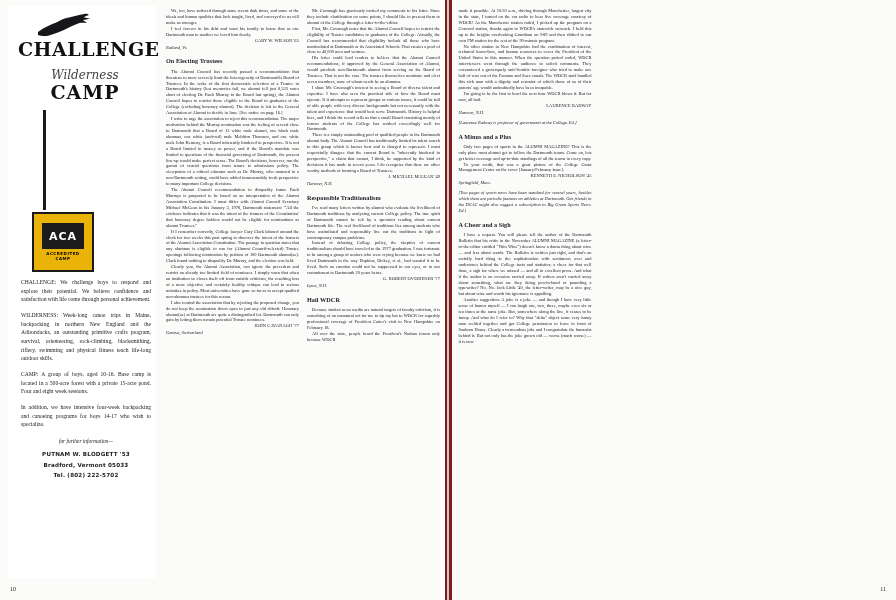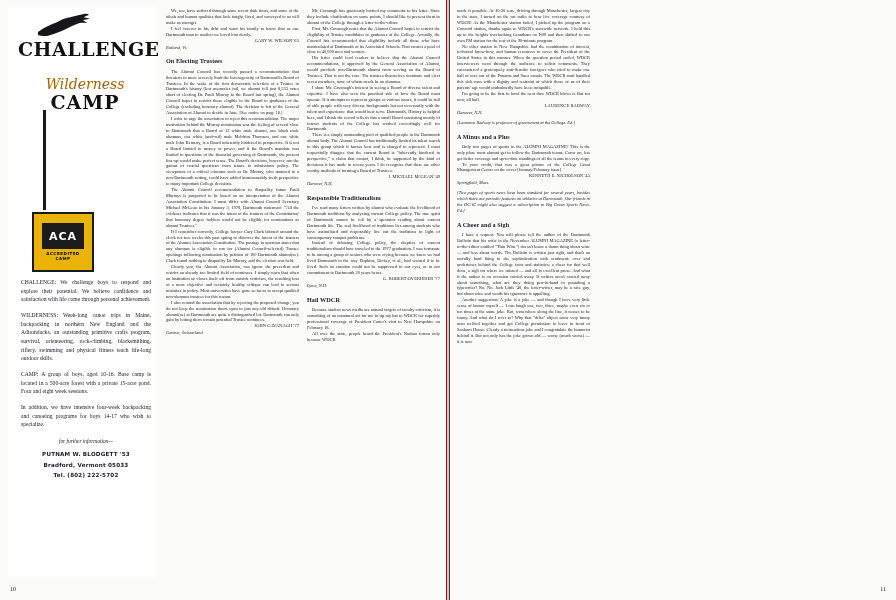--- a/index.html
+++ b/index.html
@@ -1,39 +1,39 @@
 <!DOCTYPE html>
 <html><head>
 <meta charset="utf-8">
 <style>
   html,body{margin:0;padding:0;background:#7a7a7a;}
   body{font-family:"Liberation Serif",serif;}
   .page{position:relative;width:896px;height:600px;background:#ffffff;overflow:hidden;}
   .spread{position:absolute;inset:0;display:flex;}
   .leaf{position:relative;height:100%;background:#fbfbfa;}
-  .leaf.left{width:448px;border-right:4px solid #7f1d1d;}
+  .leaf.left{width:448px;border-right:7px solid #7f1d1d;}
   .leaf.right{width:448px;}
   .gutter{position:absolute;left:447px;top:0;width:2px;height:100%;background:linear-gradient(to right,#d9d9d6,#b9b9b5,#d9d9d6);}
 
   
   .col{position:absolute;font-size:4.45px;line-height:1.33;text-align:justify;color:#1b1b22;
        -webkit-font-smoothing:none;}
   .col p{margin:0;text-indent:5px;}
   .col p.noind{text-indent:0;}
   .col h3{font-size:6.2px;margin:7px 0 3px 0;font-weight:bold;letter-spacing:.01em;}
   .sig{display:block;text-align:right;font-variant:small-caps;letter-spacing:.02em;margin-top:0;}
   .place{display:block;text-align:left;font-style:italic;margin-top:1px;}
   .edbox{font-style:italic;margin-top:4px;}
 
   
   .camp-ad{position:absolute;left:8px;top:6px;width:148px;height:572px;background:#fff;}
   .bird{position:absolute;left:28px;top:6px;width:60px;height:26px;}
   .camp-title{position:absolute;left:10px;top:34px;width:134px;text-align:center;}
   .camp-title .l1{font-family:"DejaVu Serif",serif;font-weight:bold;font-size:19px;letter-spacing:.5px;color:#111;line-height:1;}
-  .camp-title .l2{font-family:"DejaVu Serif",serif;font-style:italic;font-size:14px;color:#a16207;line-height:1.1;margin-top:18px;}
+  .camp-title .l2{font-family:"DejaVu Serif",serif;font-style:italic;font-size:12px;color:#404040;line-height:1.1;margin-top:10px;}
   .camp-title .l3{font-family:"DejaVu Serif",serif;font-weight:bold;font-size:19px;letter-spacing:1px;color:#111;line-height:1;margin-top:1px;}
   .camp-rule{position:absolute;left:35px;top:104px;width:3px;height:100px;background:#1a1a1a;}
   .aca{position:absolute;left:24px;top:206px;width:58px;height:56px;border:2px solid #1a1a1a;background:#eab308;
        display:flex;flex-direction:column;align-items:center;justify-content:center;}
   .aca-inner{width:42px;height:26px;background:#1b1b1b;color:#fff;font-family:"DejaVu Sans",sans-serif;
              font-weight:bold;font-size:11px;letter-spacing:1px;display:flex;align-items:center;justify-content:center;}
   .aca-l1{font-family:"DejaVu Sans",sans-serif;font-size:4px;font-weight:bold;letter-spacing:.5px;margin-top:2px;}
   .aca-l2{font-family:"DejaVu Sans",sans-serif;font-size:4px;font-weight:bold;letter-spacing:.5px;}
   .camp-body{position:absolute;left:13px;top:272px;width:130px;font-size:5.6px;line-height:1.55;text-align:justify;color:#1b1b22;}
   .camp-body p{margin:0 0 7px 0;}

